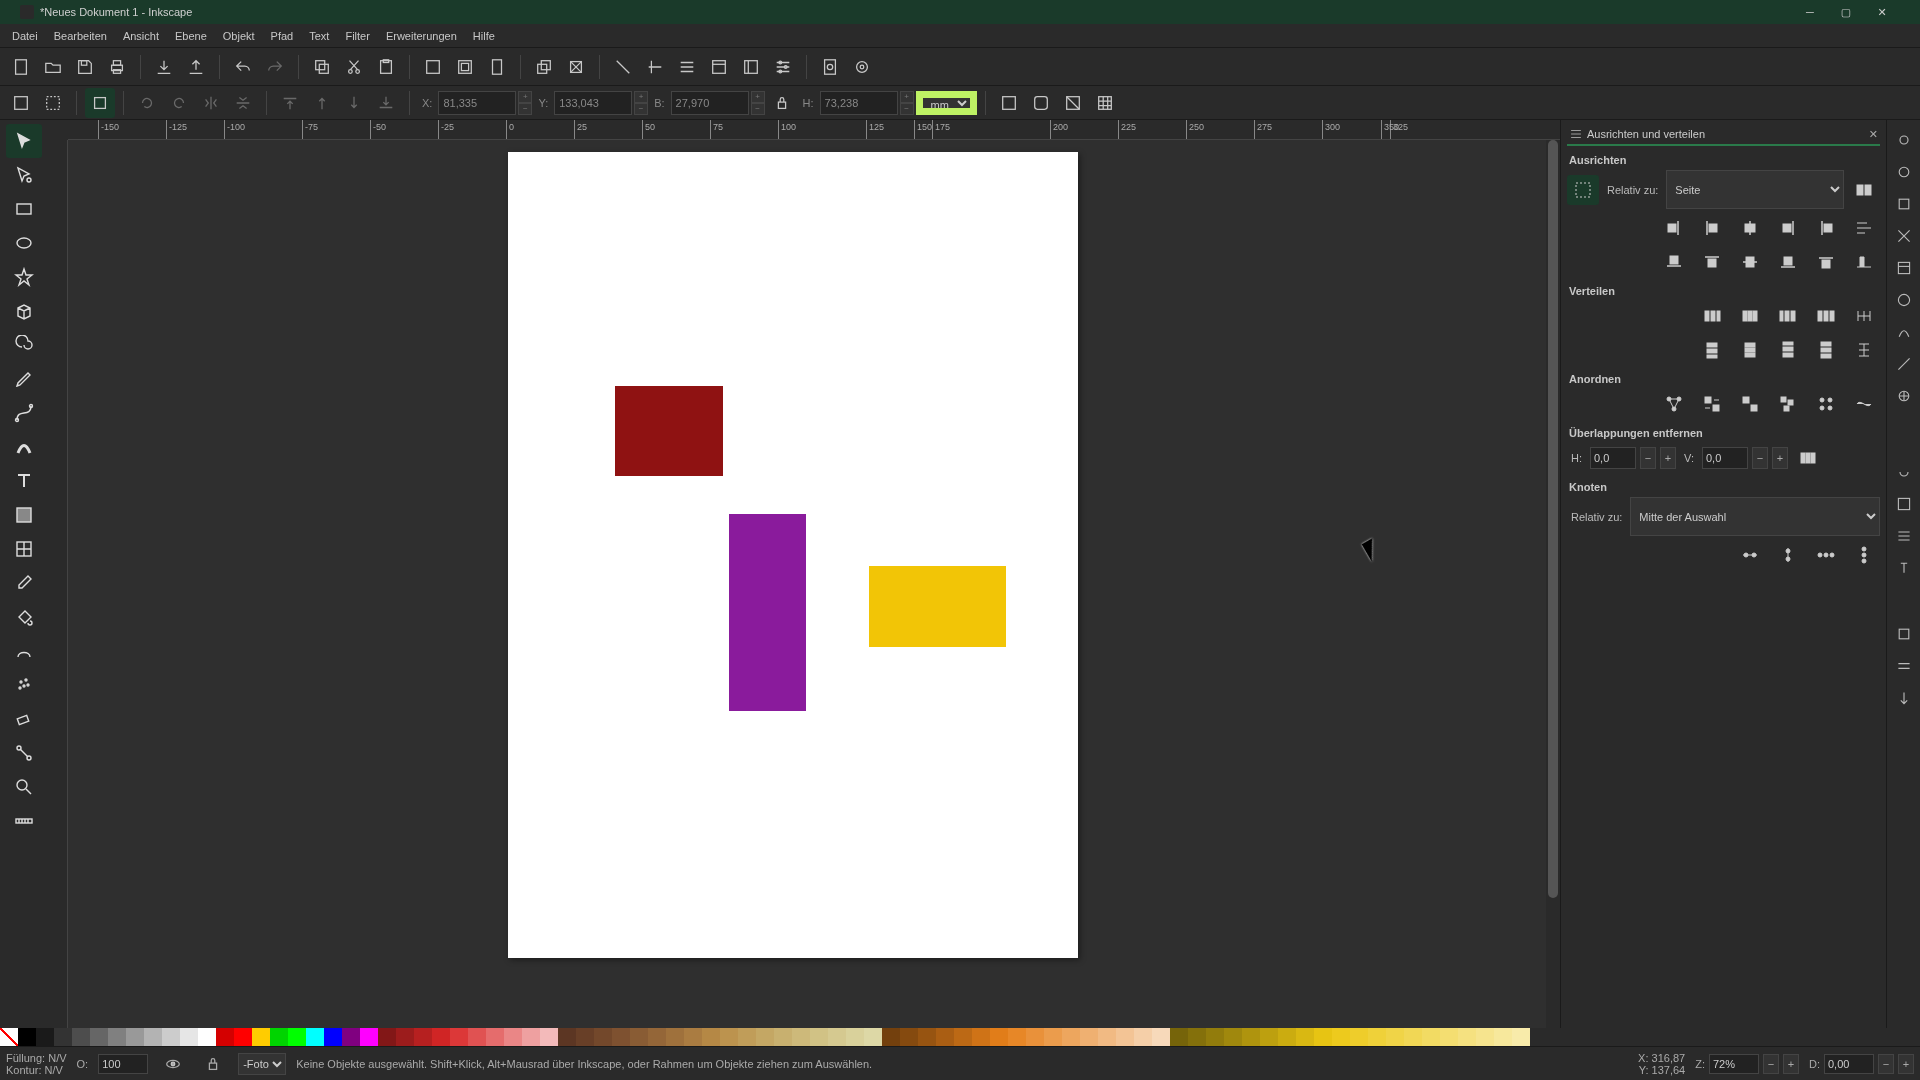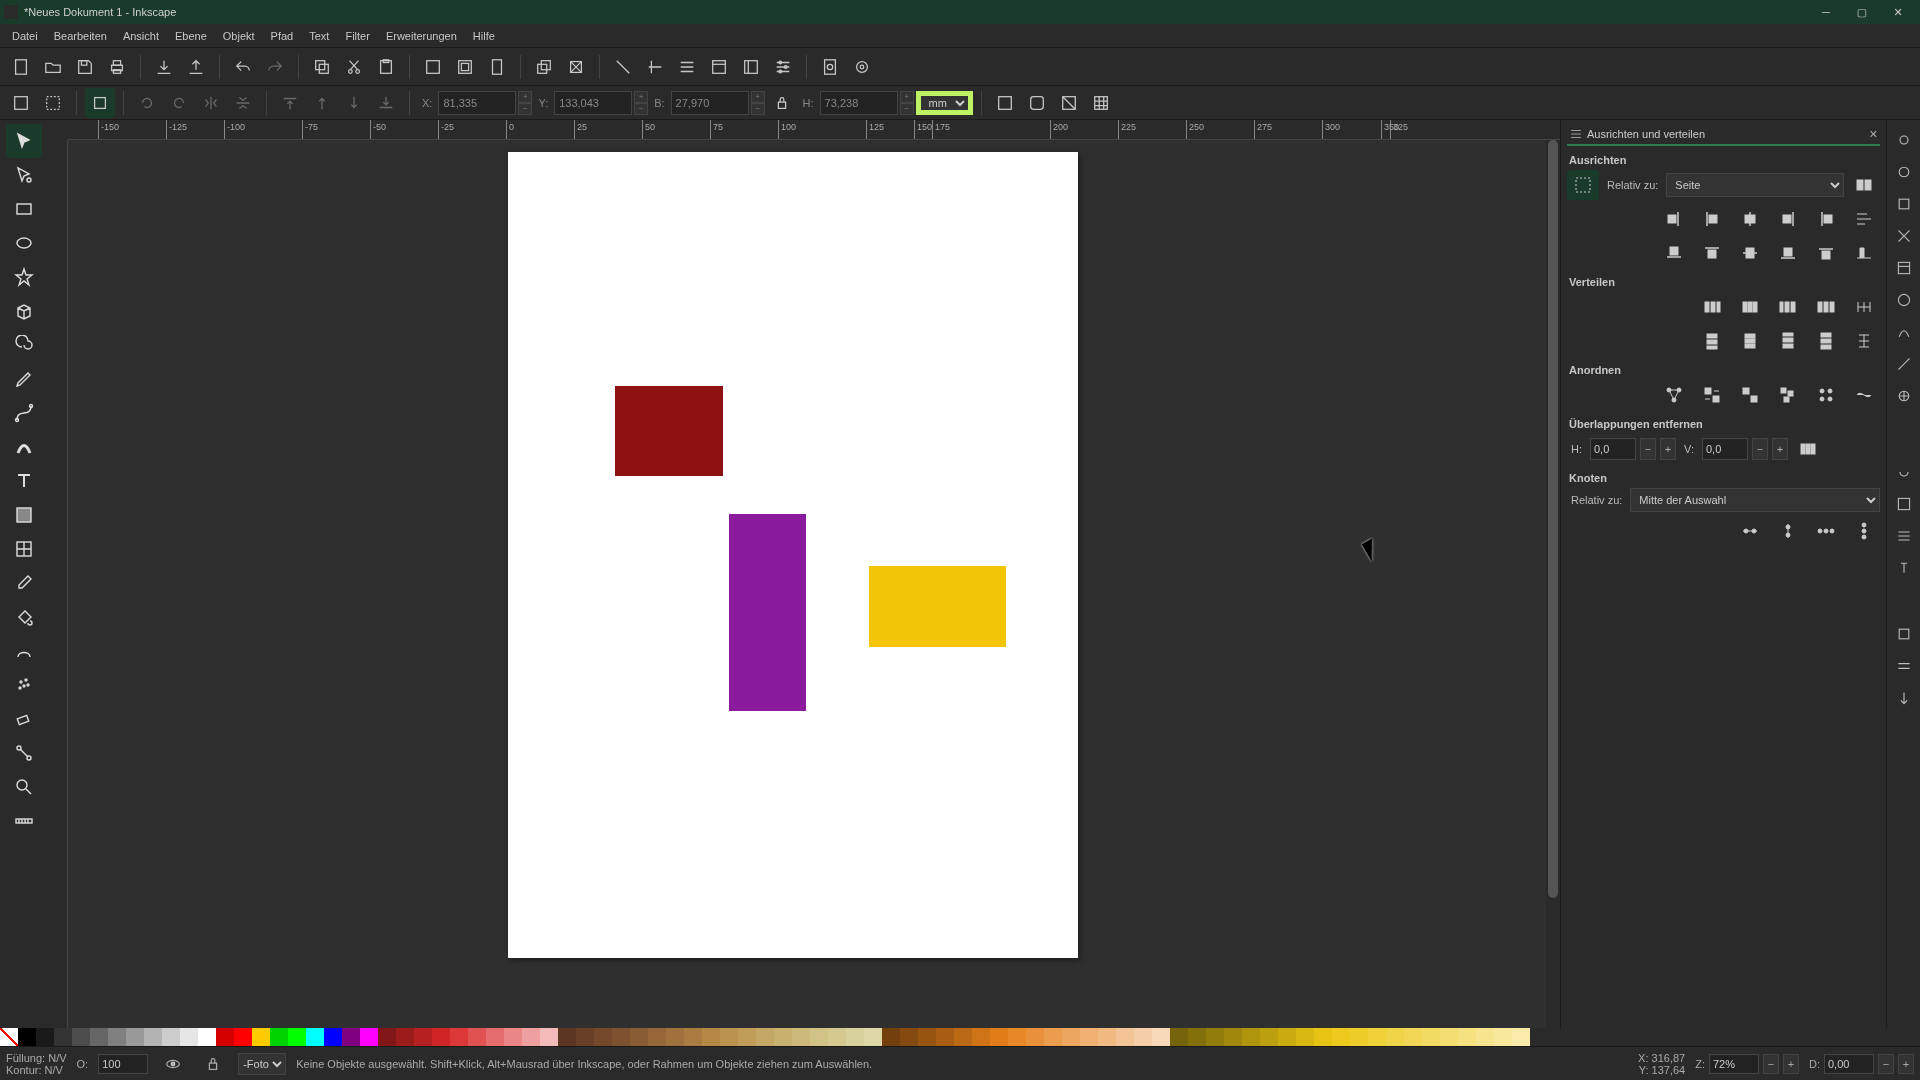--- a/index.html
+++ b/index.html
@@ -1,19 +1,19 @@
 <!DOCTYPE html>
 <html><head>
 <meta charset="utf-8">
 <style>
 * { margin: 0; padding: 0; box-sizing: border-box; font-family: "Segoe UI", Arial, sans-serif; font-size: 11px; user-select: none; }
 html, body { width: 1920px; height: 1080px; overflow: hidden; background: #2a2a2a; color: #ccc; }
 
 
-.titlebar { height: 24px; background: #1a3a2a; display: flex; align-items: center; padding: 0 4px; }
+.titlebar { height: 24px; background: #1a3a2a; display: flex; align-items: center; padding: 0 20px; }
 .titlebar .icon { width: 14px; height: 14px; background: #2a2a2a; border-radius: 2px; margin-right: 6px; }
 .titlebar .title { flex: 1; color: #d0d0d0; }
 .titlebar .winbtn { width: 36px; height: 22px; display: flex; align-items: center; justify-content: center; color: #ccc; }
 
 
 .menubar { height: 24px; background: #2a2a2a; display: flex; align-items: center; padding: 0 4px; border-bottom: 1px solid #1a1a1a; }
 .menubar span { padding: 3px 8px; color: #c8c8c8; }
 
 
 .toolbar { height: 38px; background: #2a2a2a; display: flex; align-items: center; padding: 0 6px; gap: 2px; border-bottom: 1px solid #1a1a1a; }
@@ -21,21 +21,21 @@
 .tbtn svg { width: 18px; height: 18px; stroke: #c8c8c8; fill: none; stroke-width: 1.4; }
 .tsep { width: 1px; height: 24px; background: #444; margin: 0 6px; }
 
 
 .tooloptions { height: 34px; background: #2a2a2a; display: flex; align-items: center; padding: 0 6px; gap: 2px; border-bottom: 1px solid #1a1a1a; }
 .tooloptions .tbtn.active { background: #1a3a2a; }
 .tooloptions .lbl { color: #888; padding: 0 4px; }
 .tooloptions .numfield { width: 78px; height: 24px; background: #222; border: 1px solid #444; color: #888; padding: 0 4px; display: flex; align-items: center; }
 .tooloptions .spin { width: 14px; height: 24px; display: flex; flex-direction: column; }
 .tooloptions .spin div { flex: 1; background: #333; border: 1px solid #444; display: flex; align-items: center; justify-content: center; font-size: 8px; color: #777; }
-.tooloptions select { background: #333; color: #ccc; border: 5px solid #bef264; height: 24px; padding: 0 4px; }
+.tooloptions select { background: #333; color: #ccc; border: 7px solid #bef264; height: 24px; padding: 0 4px; }
 
 
 .workspace { position: absolute; top: 120px; bottom: 34px; left: 0; right: 0; display: flex; }
 
 
 .toolbox { width: 48px; background: #2a2a2a; display: flex; flex-direction: column; align-items: center; padding-top: 4px; gap: 0; }
 .toolbox .tool { width: 36px; height: 34px; display: flex; align-items: center; justify-content: center; border-radius: 3px; }
 .toolbox .tool.active { background: #1a3a2a; }
 .toolbox .tool svg { width: 20px; height: 20px; stroke: #ddd; fill: none; stroke-width: 1.4; }
 
@@ -61,21 +61,21 @@
 .dock-tabs .dtab { width: 28px; height: 28px; display: flex; align-items: center; justify-content: center; border-radius: 3px; }
 .dock-tabs .dtab svg { width: 16px; height: 16px; stroke: #bbb; fill: none; stroke-width: 1.4; }
 
 .panel-title { display: flex; align-items: center; gap: 4px; height: 22px; border-bottom: 2px solid #2a7a4a; padding: 0 2px; }
 .panel-title .close { margin-left: auto; color: #aaa; }
 .section-label { font-weight: bold; color: #c8c8c8; margin: 8px 0 4px 2px; }
 .align-row { display: flex; align-items: center; gap: 4px; margin: 4px 0; }
 .align-row .abtn { width: 32px; height: 30px; display: flex; align-items: center; justify-content: center; border-radius: 3px; }
 .align-row .abtn.active { background: #1a3a2a; }
 .align-row .abtn svg { width: 20px; height: 20px; stroke: #ccc; fill: #ccc; stroke-width: 1; }
-.align-row select { flex: 1; background: #333; color: #ccc; border: 1px solid #444; height: 24px; padding: 0 4px; }
+.align-row select { flex: 1; background: #333; color: #ccc; border: 1px solid #444; height: 39px; padding: 0 4px; }
 .align-row .lbl { color: #bbb; padding: 0 4px; }
 .align-row input { width: 46px; background: #222; border: 1px solid #444; color: #ccc; height: 22px; padding: 0 3px; }
 .align-row .pm { width: 16px; height: 22px; display: flex; align-items: center; justify-content: center; color: #aaa; background: #333; border: 1px solid #444; }
 
 
 .palette { position: absolute; left: 0; right: 0; bottom: 34px; height: 18px; display: flex; background: #2a2a2a; }
 .palette .sw { flex: none; width: 18px; height: 18px; }
 .palette .none { background: #fff; position: relative; }
 .palette .none::after { content: ""; position: absolute; inset: 0; background: linear-gradient(45deg, transparent 45%, red 45%, red 55%, transparent 55%); }
 

